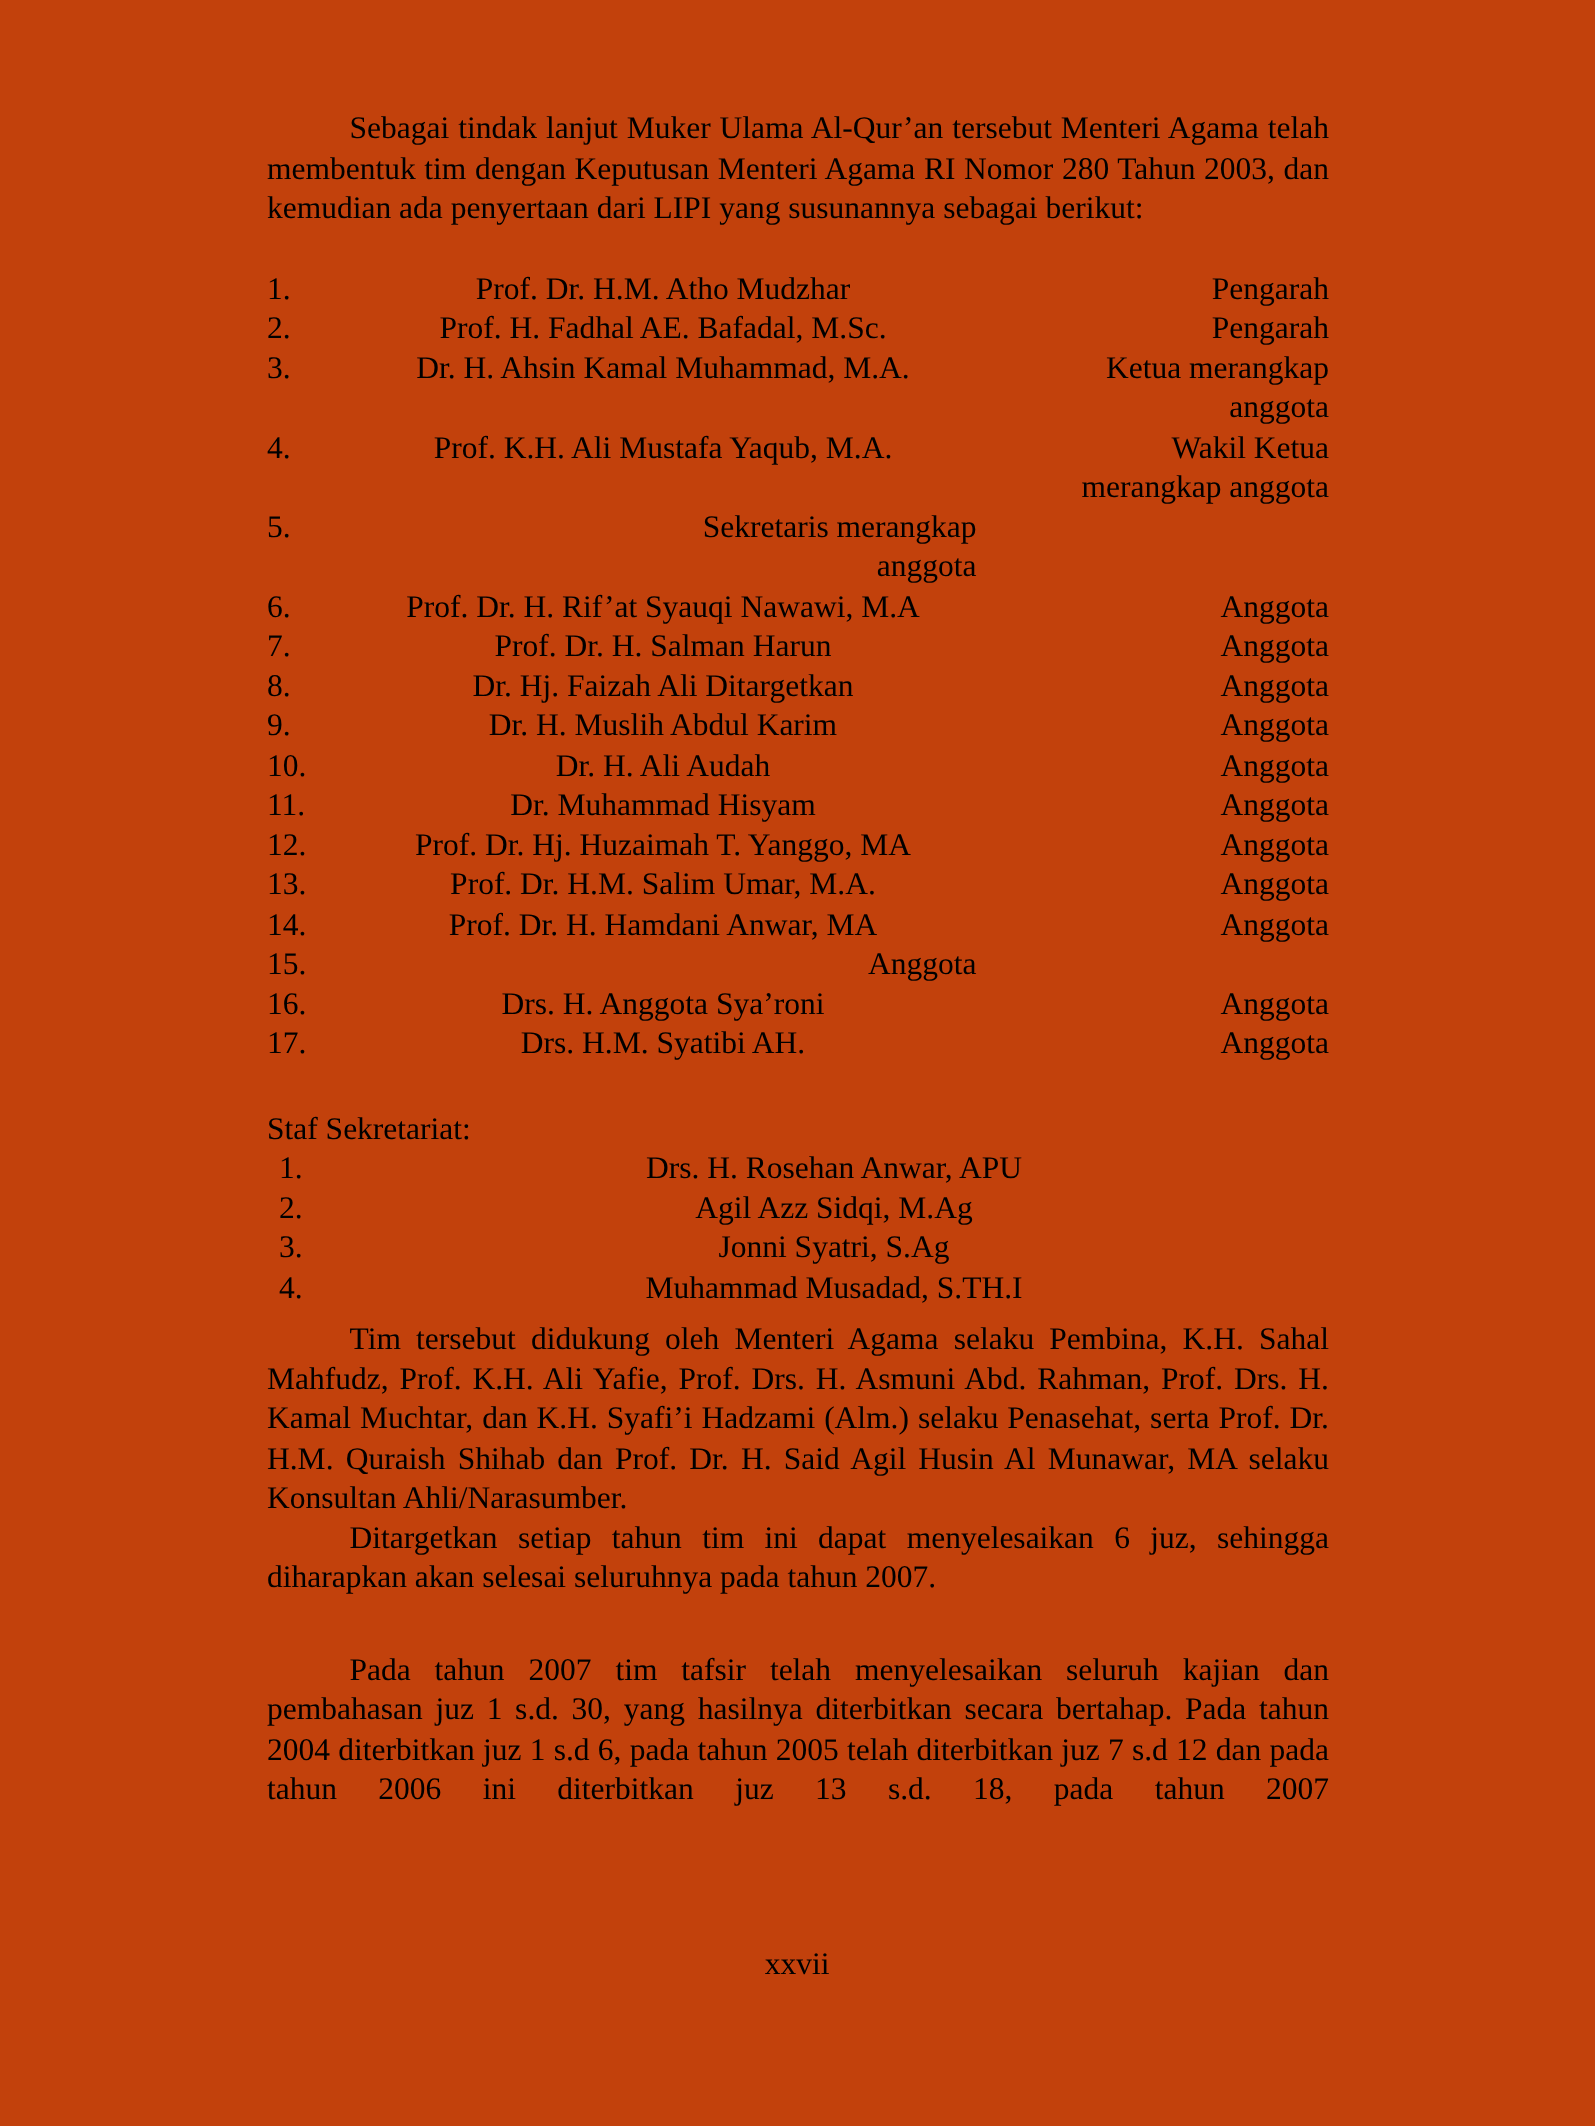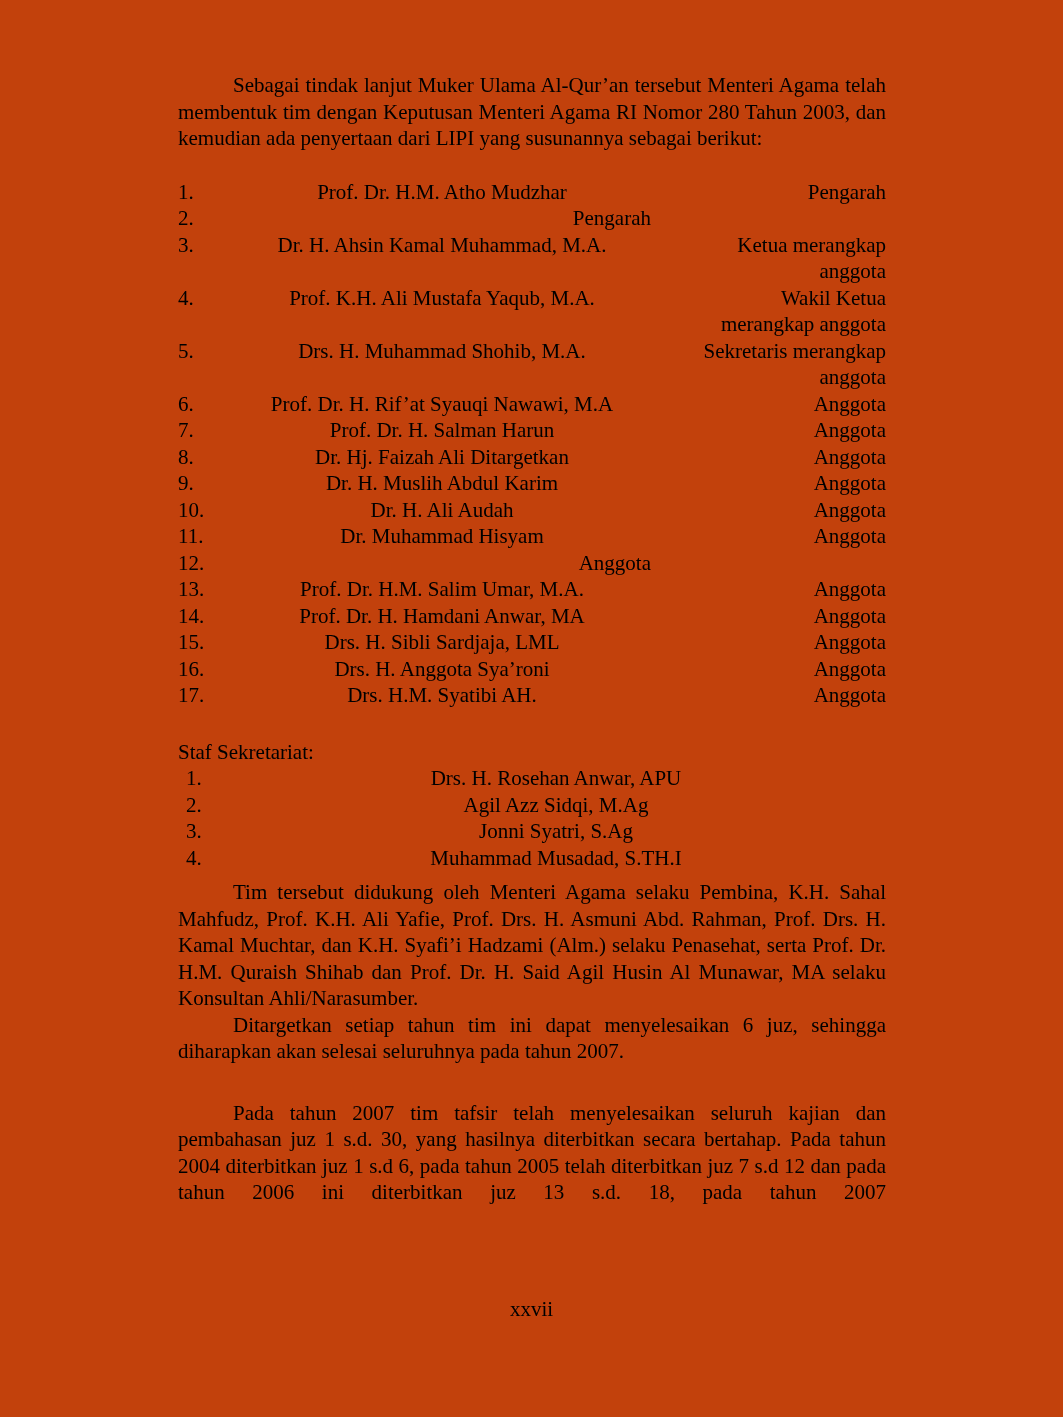--- a/index.html
+++ b/index.html
@@ -72,37 +72,37 @@
   <p class="body-par">Sebagai tindak lanjut Muker Ulama Al-Qur’an tersebut Menteri Agama telah membentuk tim dengan Keputusan Menteri Agama RI Nomor 280 Tahun 2003, dan kemudian ada penyertaan dari LIPI yang susunannya sebagai berikut:</p>
 
   <div class="committee-list">
     <div class="crow">
       <span class="cnum">1.</span>
       <span class="cname">Prof. Dr. H.M. Atho Mudzhar</span>
       <span class="crole">Pengarah</span>
     </div>
     <div class="crow">
       <span class="cnum">2.</span>
+      <span class="cname">Prof. H. Fadhal AE. Bafadal, M.Sc.</span>
       <span class="crole">Pengarah</span>
     </div>
     <div class="crow">
       <span class="cnum">3.</span>
       <span class="cname">Dr. H. Ahsin Kamal Muhammad, M.A.</span>
       <span class="crole">Ketua merangkap
 anggota</span>
     </div>
     <div class="crow">
       <span class="cnum">4.</span>
       <span class="cname">Prof. K.H. Ali Mustafa Yaqub, M.A.</span>
       <span class="crole">Wakil Ketua
 merangkap anggota</span>
     </div>
     <div class="crow">
       <span class="cnum">5.</span>
-      <span class="cname">Drs. H. Muhammad Shohib, M.A.</span>
       <span class="crole">Sekretaris merangkap
 anggota</span>
     </div>
     <div class="crow">
       <span class="cnum">6.</span>
       <span class="cname">Prof. Dr. H. Rif’at Syauqi Nawawi, M.A</span>
       <span class="crole">Anggota</span>
     </div>
     <div class="crow">
       <span class="cnum">7.</span>
@@ -124,35 +124,35 @@
       <span class="cname">Dr. H. Ali Audah</span>
       <span class="crole">Anggota</span>
     </div>
     <div class="crow">
       <span class="cnum">11.</span>
       <span class="cname">Dr. Muhammad Hisyam</span>
       <span class="crole">Anggota</span>
     </div>
     <div class="crow">
       <span class="cnum">12.</span>
+      <span class="cname">Prof. Dr. Hj. Huzaimah T. Yanggo, MA</span>
       <span class="crole">Anggota</span>
     </div>
     <div class="crow">
       <span class="cnum">13.</span>
       <span class="cname">Prof. Dr. H.M. Salim Umar, M.A.</span>
       <span class="crole">Anggota</span>
     </div>
     <div class="crow">
       <span class="cnum">14.</span>
       <span class="cname">Prof. Dr. H. Hamdani Anwar, MA</span>
       <span class="crole">Anggota</span>
     </div>
     <div class="crow">
       <span class="cnum">15.</span>
-      <span class="cname">Drs. H. Sibli Sardjaja, LML</span>
       <span class="crole">Anggota</span>
     </div>
     <div class="crow">
       <span class="cnum">16.</span>
       <span class="cname">Drs. H. Anggota Sya’roni</span>
       <span class="crole">Anggota</span>
     </div>
     <div class="crow">
       <span class="cnum">17.</span>
       <span class="cname">Drs. H.M. Syatibi AH.</span>

